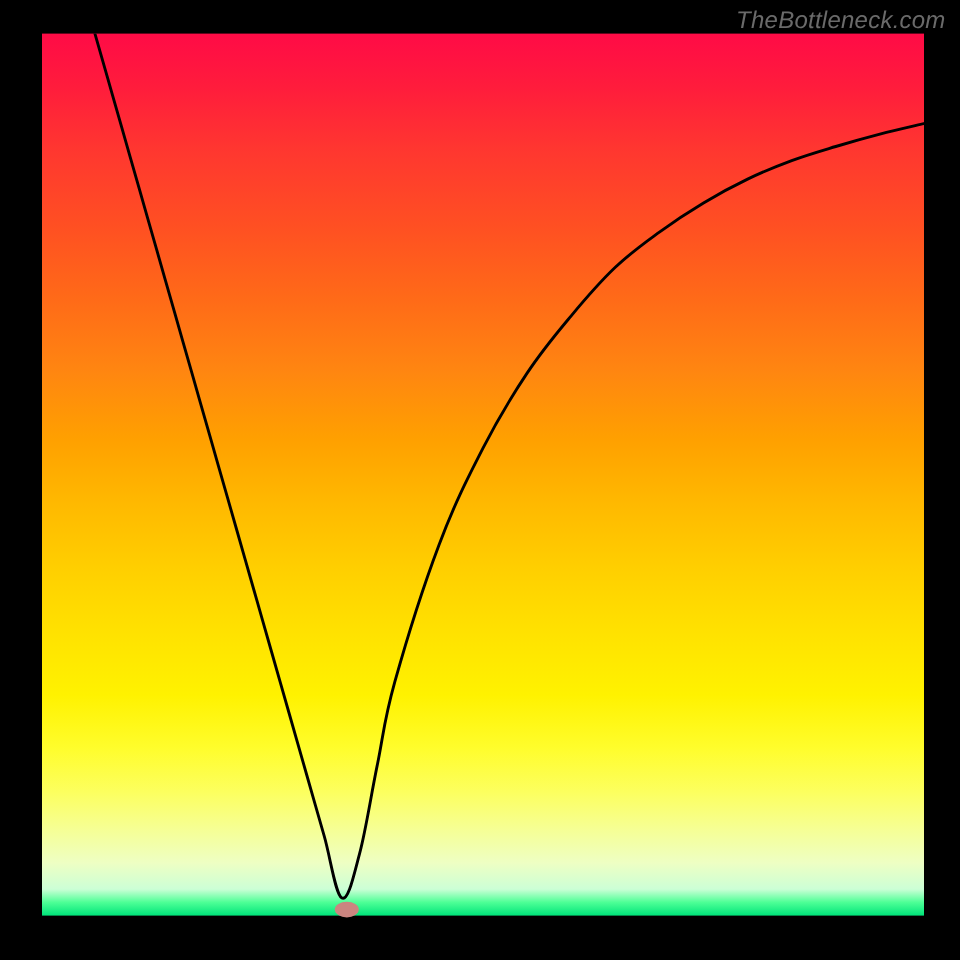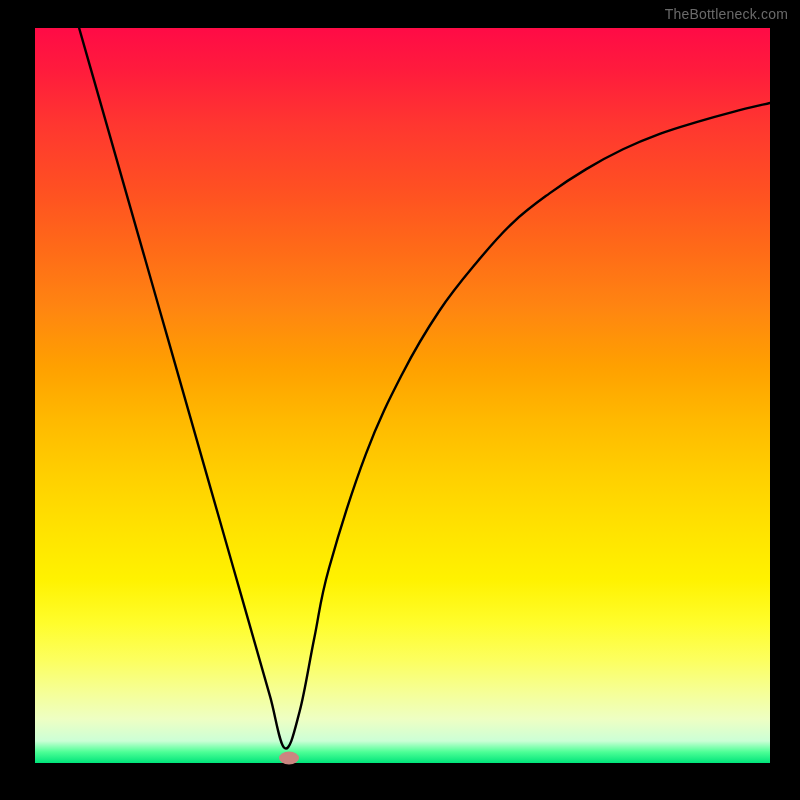--- a/index.html
+++ b/index.html
@@ -43,23 +43,24 @@
       #ccffd6 97%,
       #4dff96 98.5%,
       #00e47a 100%
     );
   }
   .watermark {
     position: absolute;
     top: 6px;
     right: 12px;
     color: #6a6a6a;
-    font-size: 14px;
+    font-size: 20px;
     font-weight: 500;
     letter-spacing: 0.2px;
+    font-style: italic;
   }
   svg.curve {
     position: absolute;
     left: 0;
     top: 0;
     width: 735px;
     height: 735px;
   }
   .marker {
     position: absolute;

